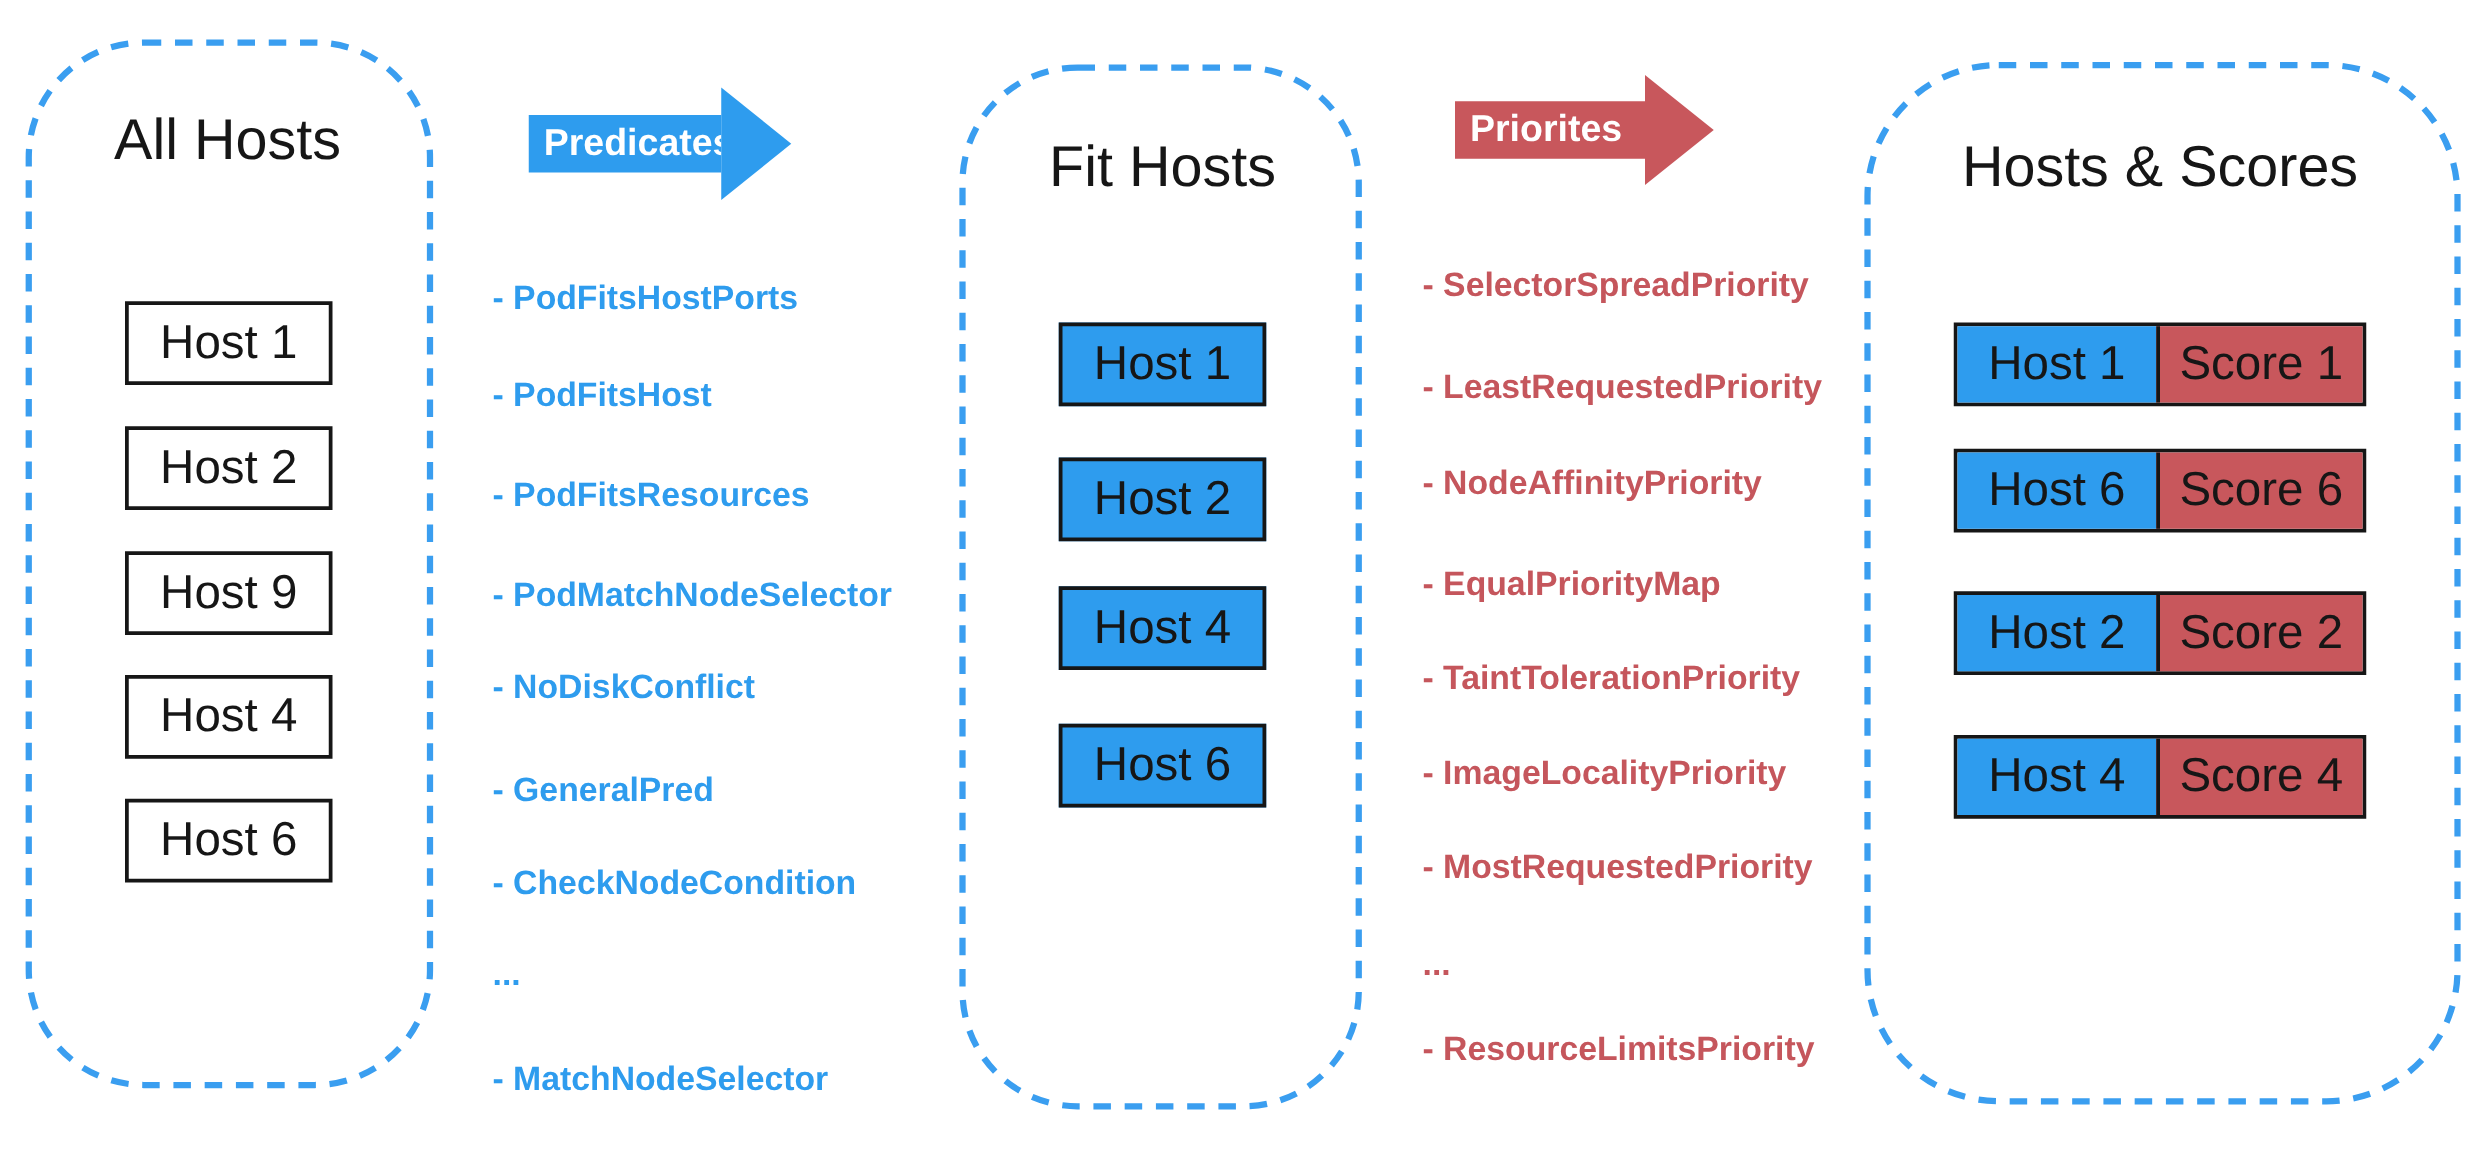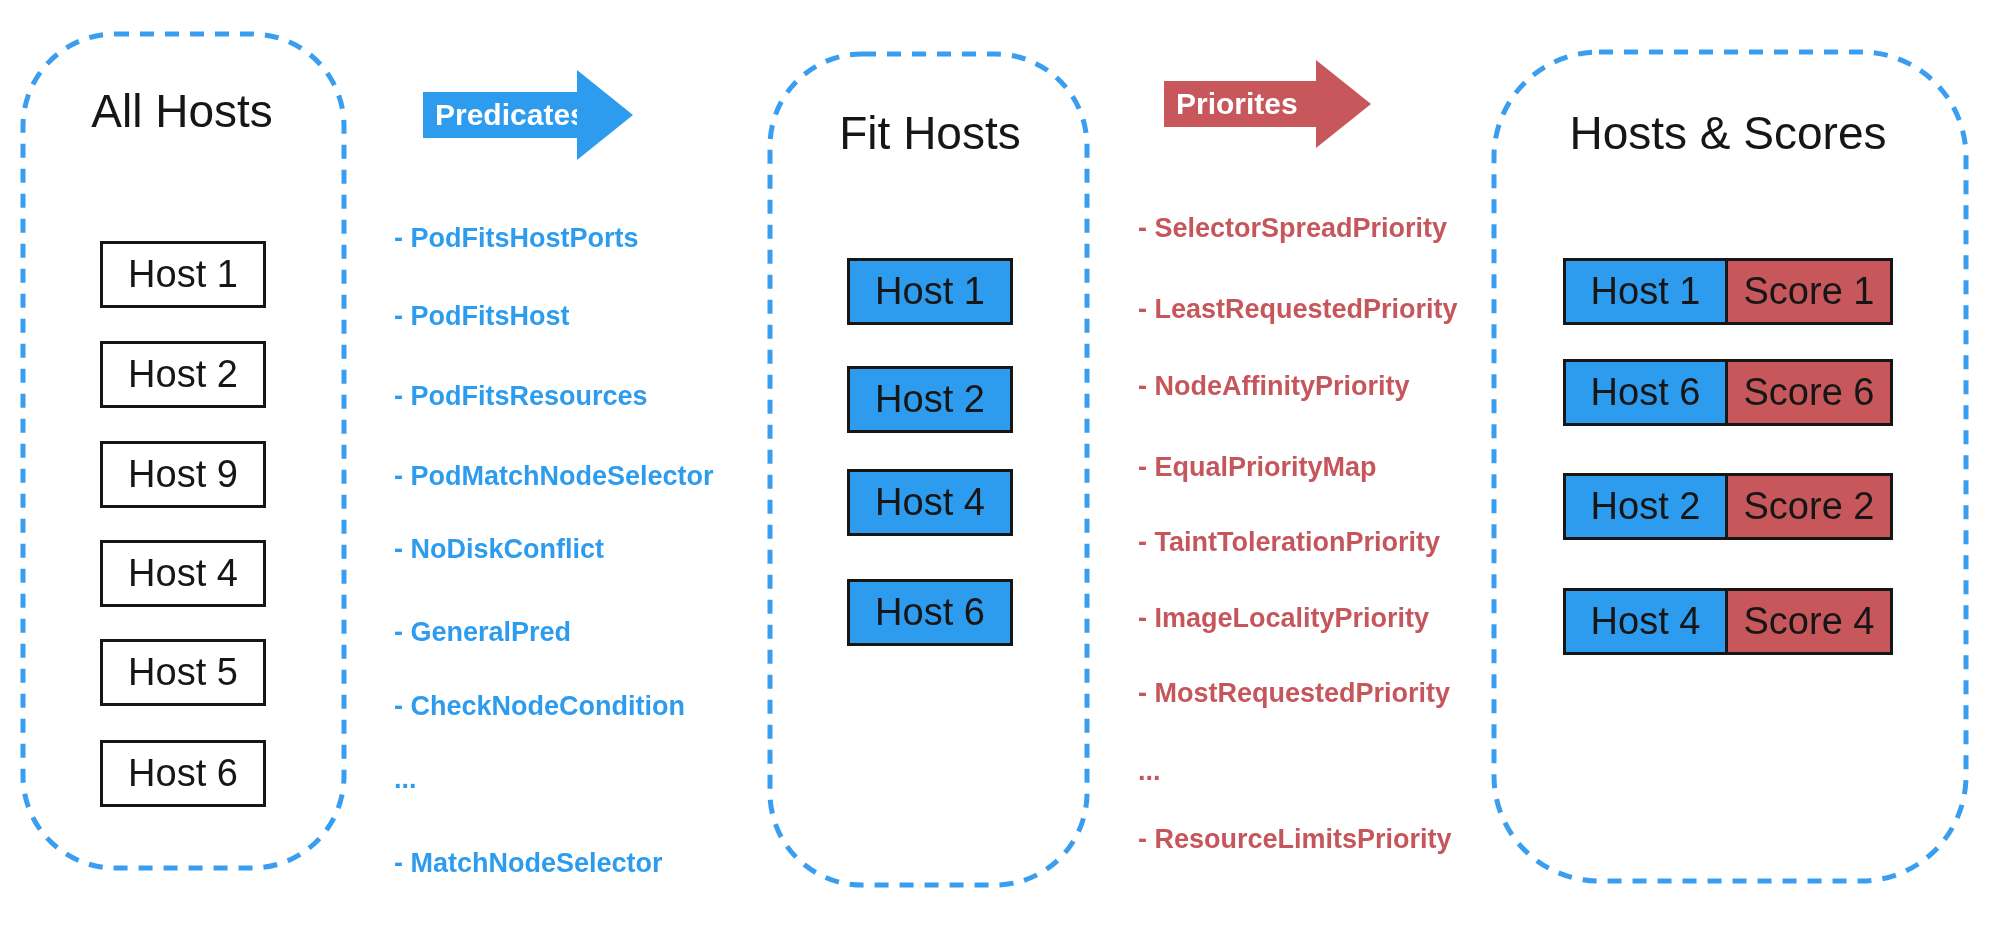--- a/index.html
+++ b/index.html
@@ -113,21 +113,20 @@
 
   <div class="stage-title" id="title-all">All Hosts</div>
   <div class="stage-title" id="title-fit">Fit Hosts</div>
   <div class="stage-title" id="title-scores">Hosts &amp; Scores</div>
 
   <div class="group" id="stage1-hosts">
     <div class="host-box">Host 1</div>
     <div class="host-box">Host 2</div>
     <div class="host-box">Host 9</div>
     <div class="host-box">Host 4</div>
-    <div class="host-box">Host 5</div>
     <div class="host-box">Host 6</div>
   </div>
 
   <div class="arrow" id="arrow-pred">
     <div class="arrow-body">Predicates</div>
     <div class="arrow-head"></div>
   </div>
 
   <div class="group" id="pred-list">
     <div class="list-item">- PodFitsHostPorts</div>

